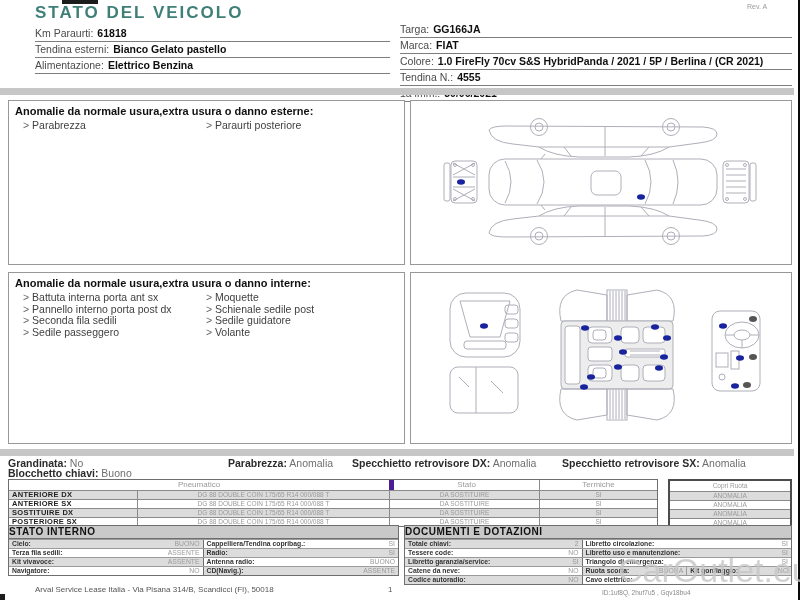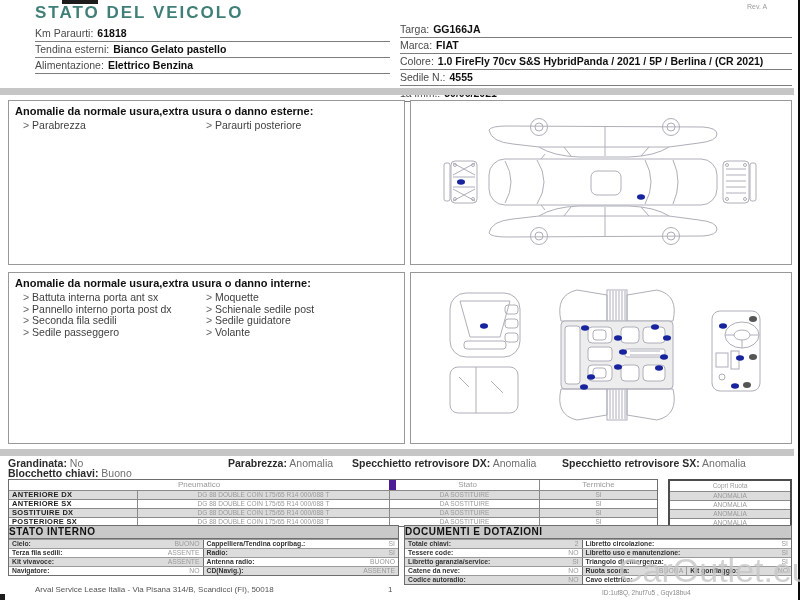--- a/index.html
+++ b/index.html
@@ -32,21 +32,21 @@
   .slabel{font-weight:bold;color:#2b2b2b;}
   .sval{color:#6f6f6f;}
   
   .tire-main{position:absolute;left:8px;top:479px;width:650px;border:1px solid #6e6e6e;box-sizing:border-box;}
   .tire-copri{position:absolute;left:668px;top:479px;width:124px;border:2px solid #4c4c4c;box-sizing:border-box;}
   .t-hrow{display:flex;height:10px;line-height:10px;font-size:8px;color:#9a9a9a;text-align:center;}
   .t-row{display:flex;height:8px;line-height:8px;border-top:1px solid #8a8a8a;}
   .shade{background:#dcdcdc;}
   .t-h{box-sizing:border-box;}
   .th-pneu{width:380px;}
-  .th-stato{width:150px;border-left:7px solid #4c1d95;}
+  .th-stato{width:150px;border-left:5px solid #4c1d95;}
   .th-term{flex:1;border-left:1px solid #8a8a8a;}
   .t-pos{width:128px;font-size:7.5px;font-weight:bold;color:#222;padding-left:3px;box-sizing:border-box;letter-spacing:.3px;}
   .t-desc{width:252px;font-size:6.5px;color:#9a9a9a;text-align:center;border-left:1px solid #8a8a8a;box-sizing:border-box;overflow:hidden;}
   .t-stato{width:150px;font-size:6.5px;color:#9a9a9a;text-align:center;border-left:1px solid #8a8a8a;box-sizing:border-box;}
   .t-term{flex:1;font-size:6.5px;color:#9a9a9a;text-align:center;border-left:1px solid #8a8a8a;box-sizing:border-box;}
   .t-copri{flex:1;font-size:6.5px;color:#9a9a9a;text-align:center;}
   .tire-copri .t-hrow{font-size:8px;}
   
   .btable{position:absolute;top:525px;border:1px solid #6e6e6e;box-sizing:border-box;background:#fff;}
   .tbl-stato{left:8px;width:391px;}
@@ -100,21 +100,21 @@
     <div class="frow">
       <span class="flabel">Targa:</span><span class="fvalue">GG166JA</span>
     </div>
     <div class="frow">
       <span class="flabel">Marca:</span><span class="fvalue">FIAT</span>
     </div>
     <div class="frow">
       <span class="flabel">Colore:</span><span class="fvalue">1.0 FireFly 70cv S&amp;S HybridPanda / 2021 / 5P / Berlina / (CR 2021)</span>
     </div>
     <div class="frow">
-      <span class="flabel">Sedile N.:</span><span class="fvalue">4555</span>
+      <span class="flabel">Tendina N.:</span><span class="fvalue">4555</span>
     </div>
     <div class="frow">
       <span class="flabel">1a imm.:</span><span class="fvalue">30/06/2021</span>
     </div>
   </div>
 
   <div class="graybar" style="top:88px"></div>
 
   <div class="panel p-ext-l">
     <div class="p-head">Anomalie da normale usura,extra usura o danno esterne:</div>

